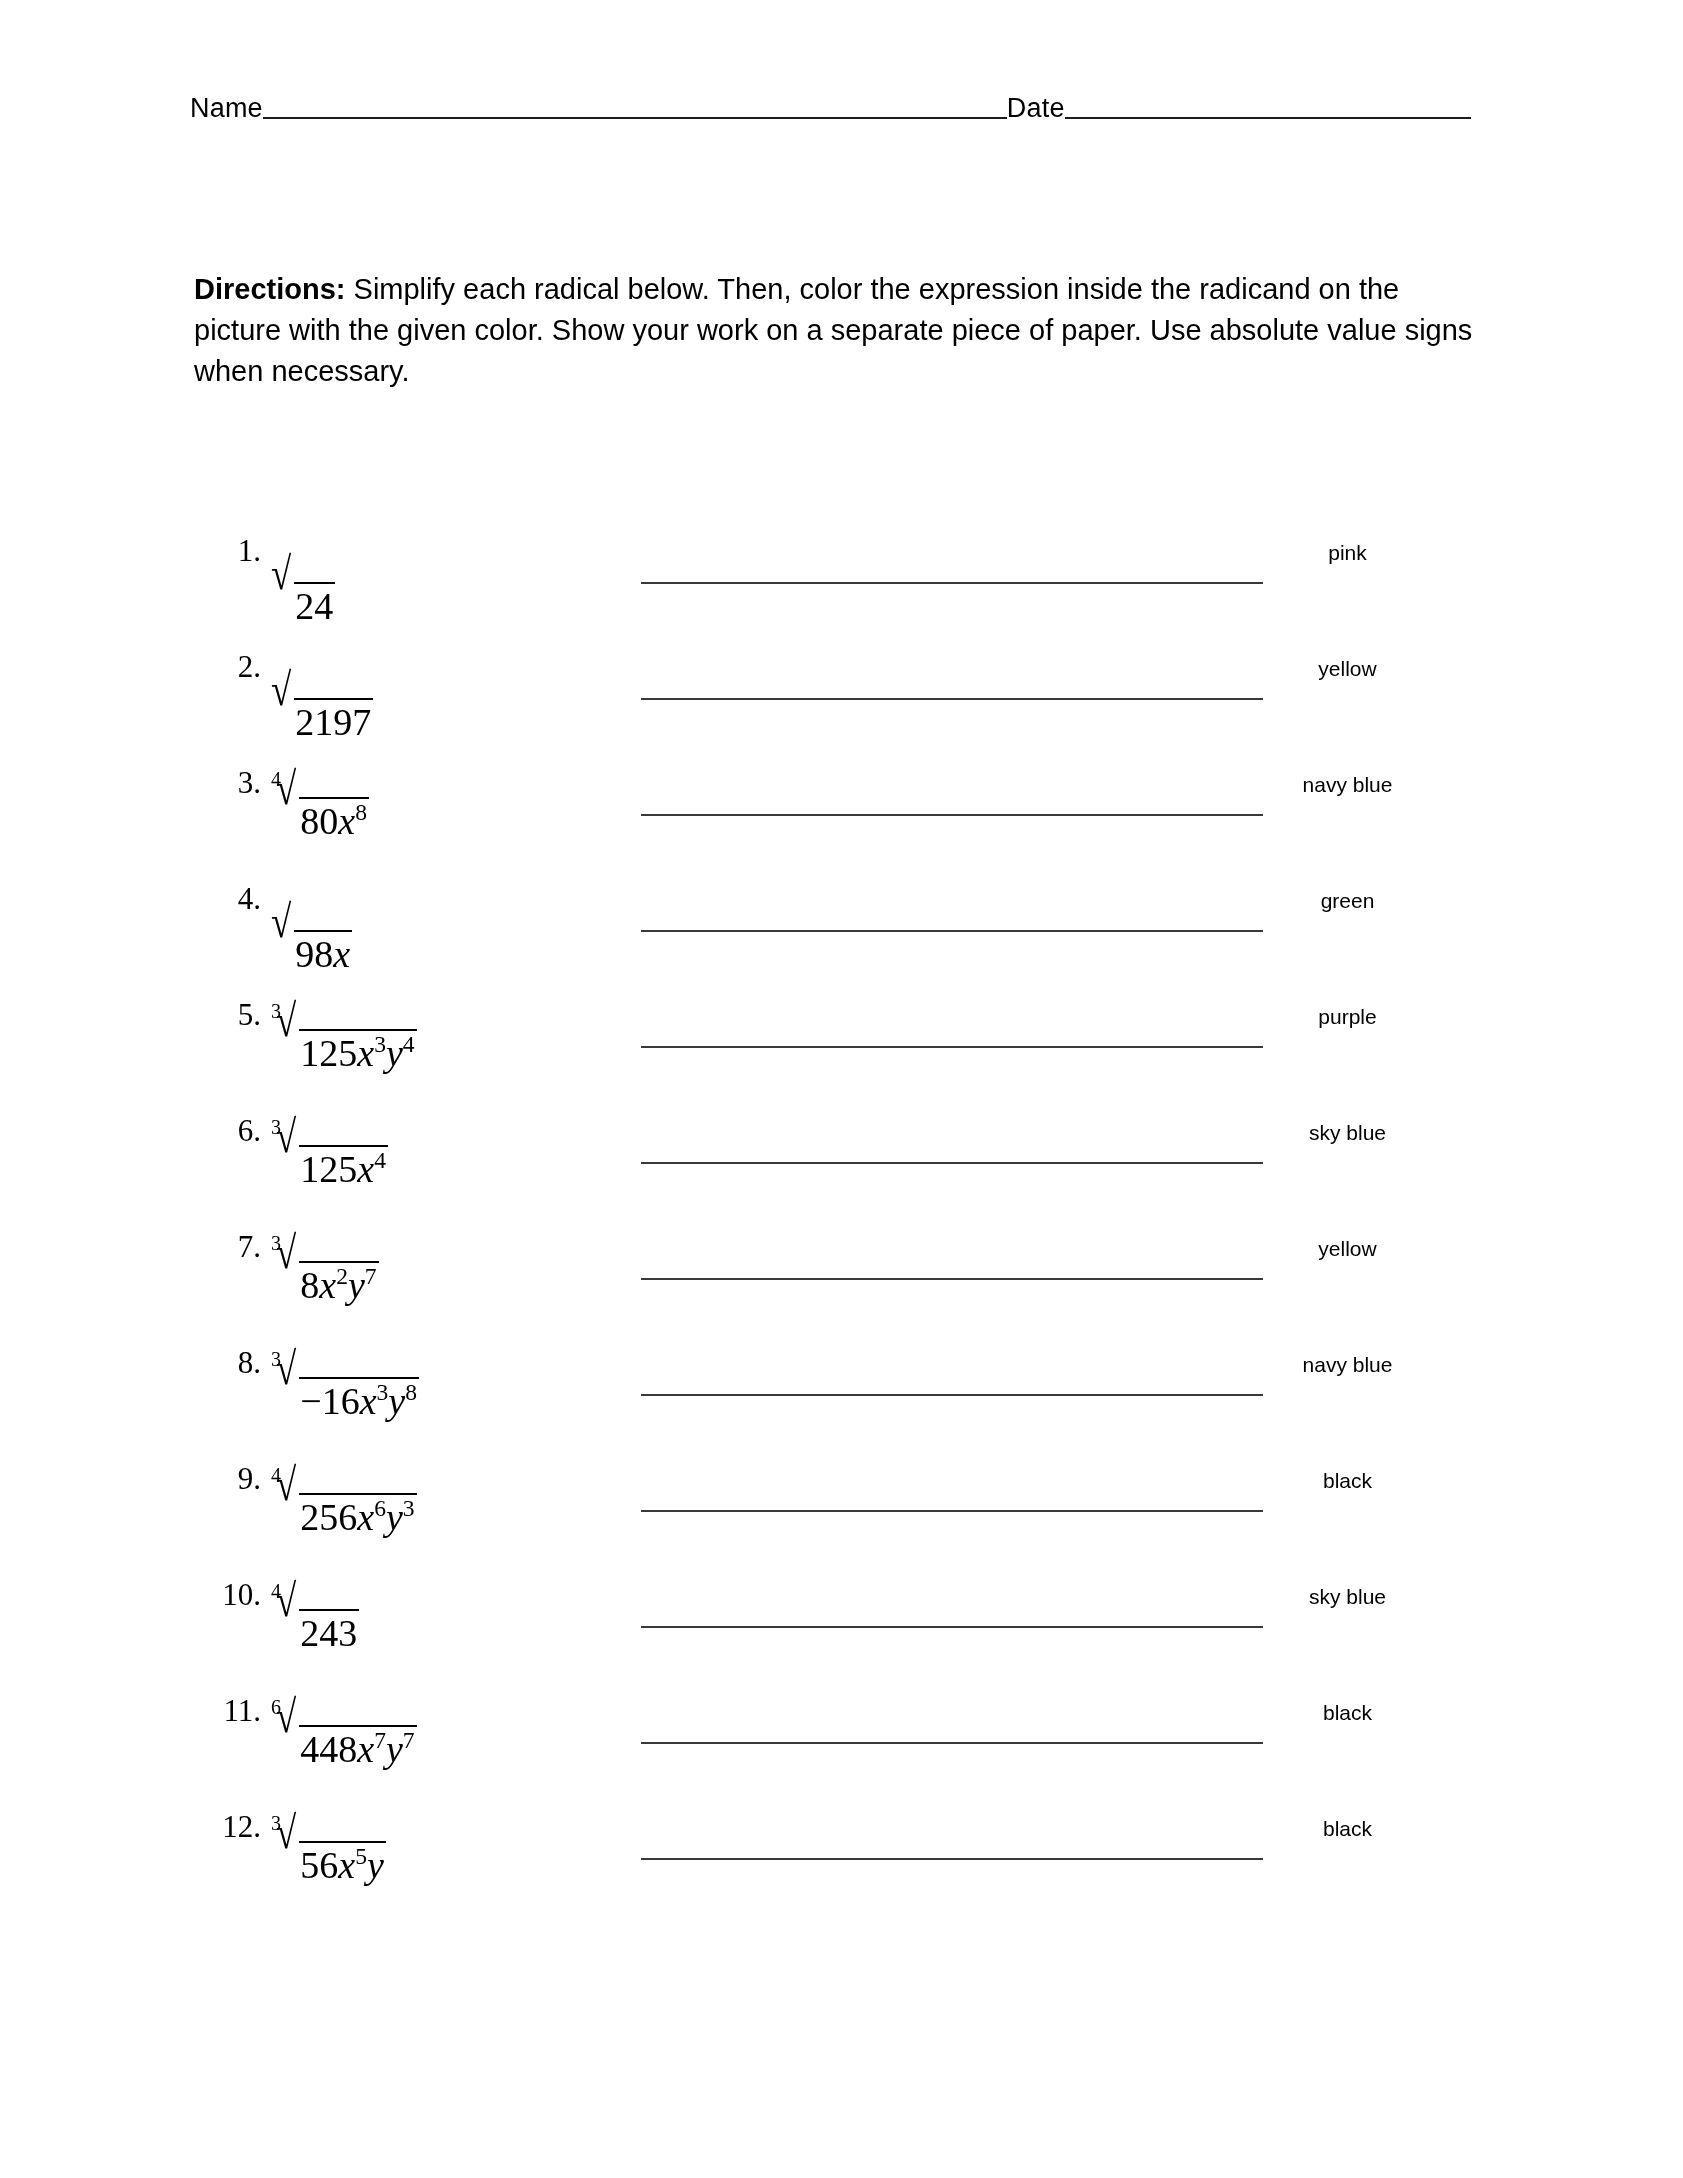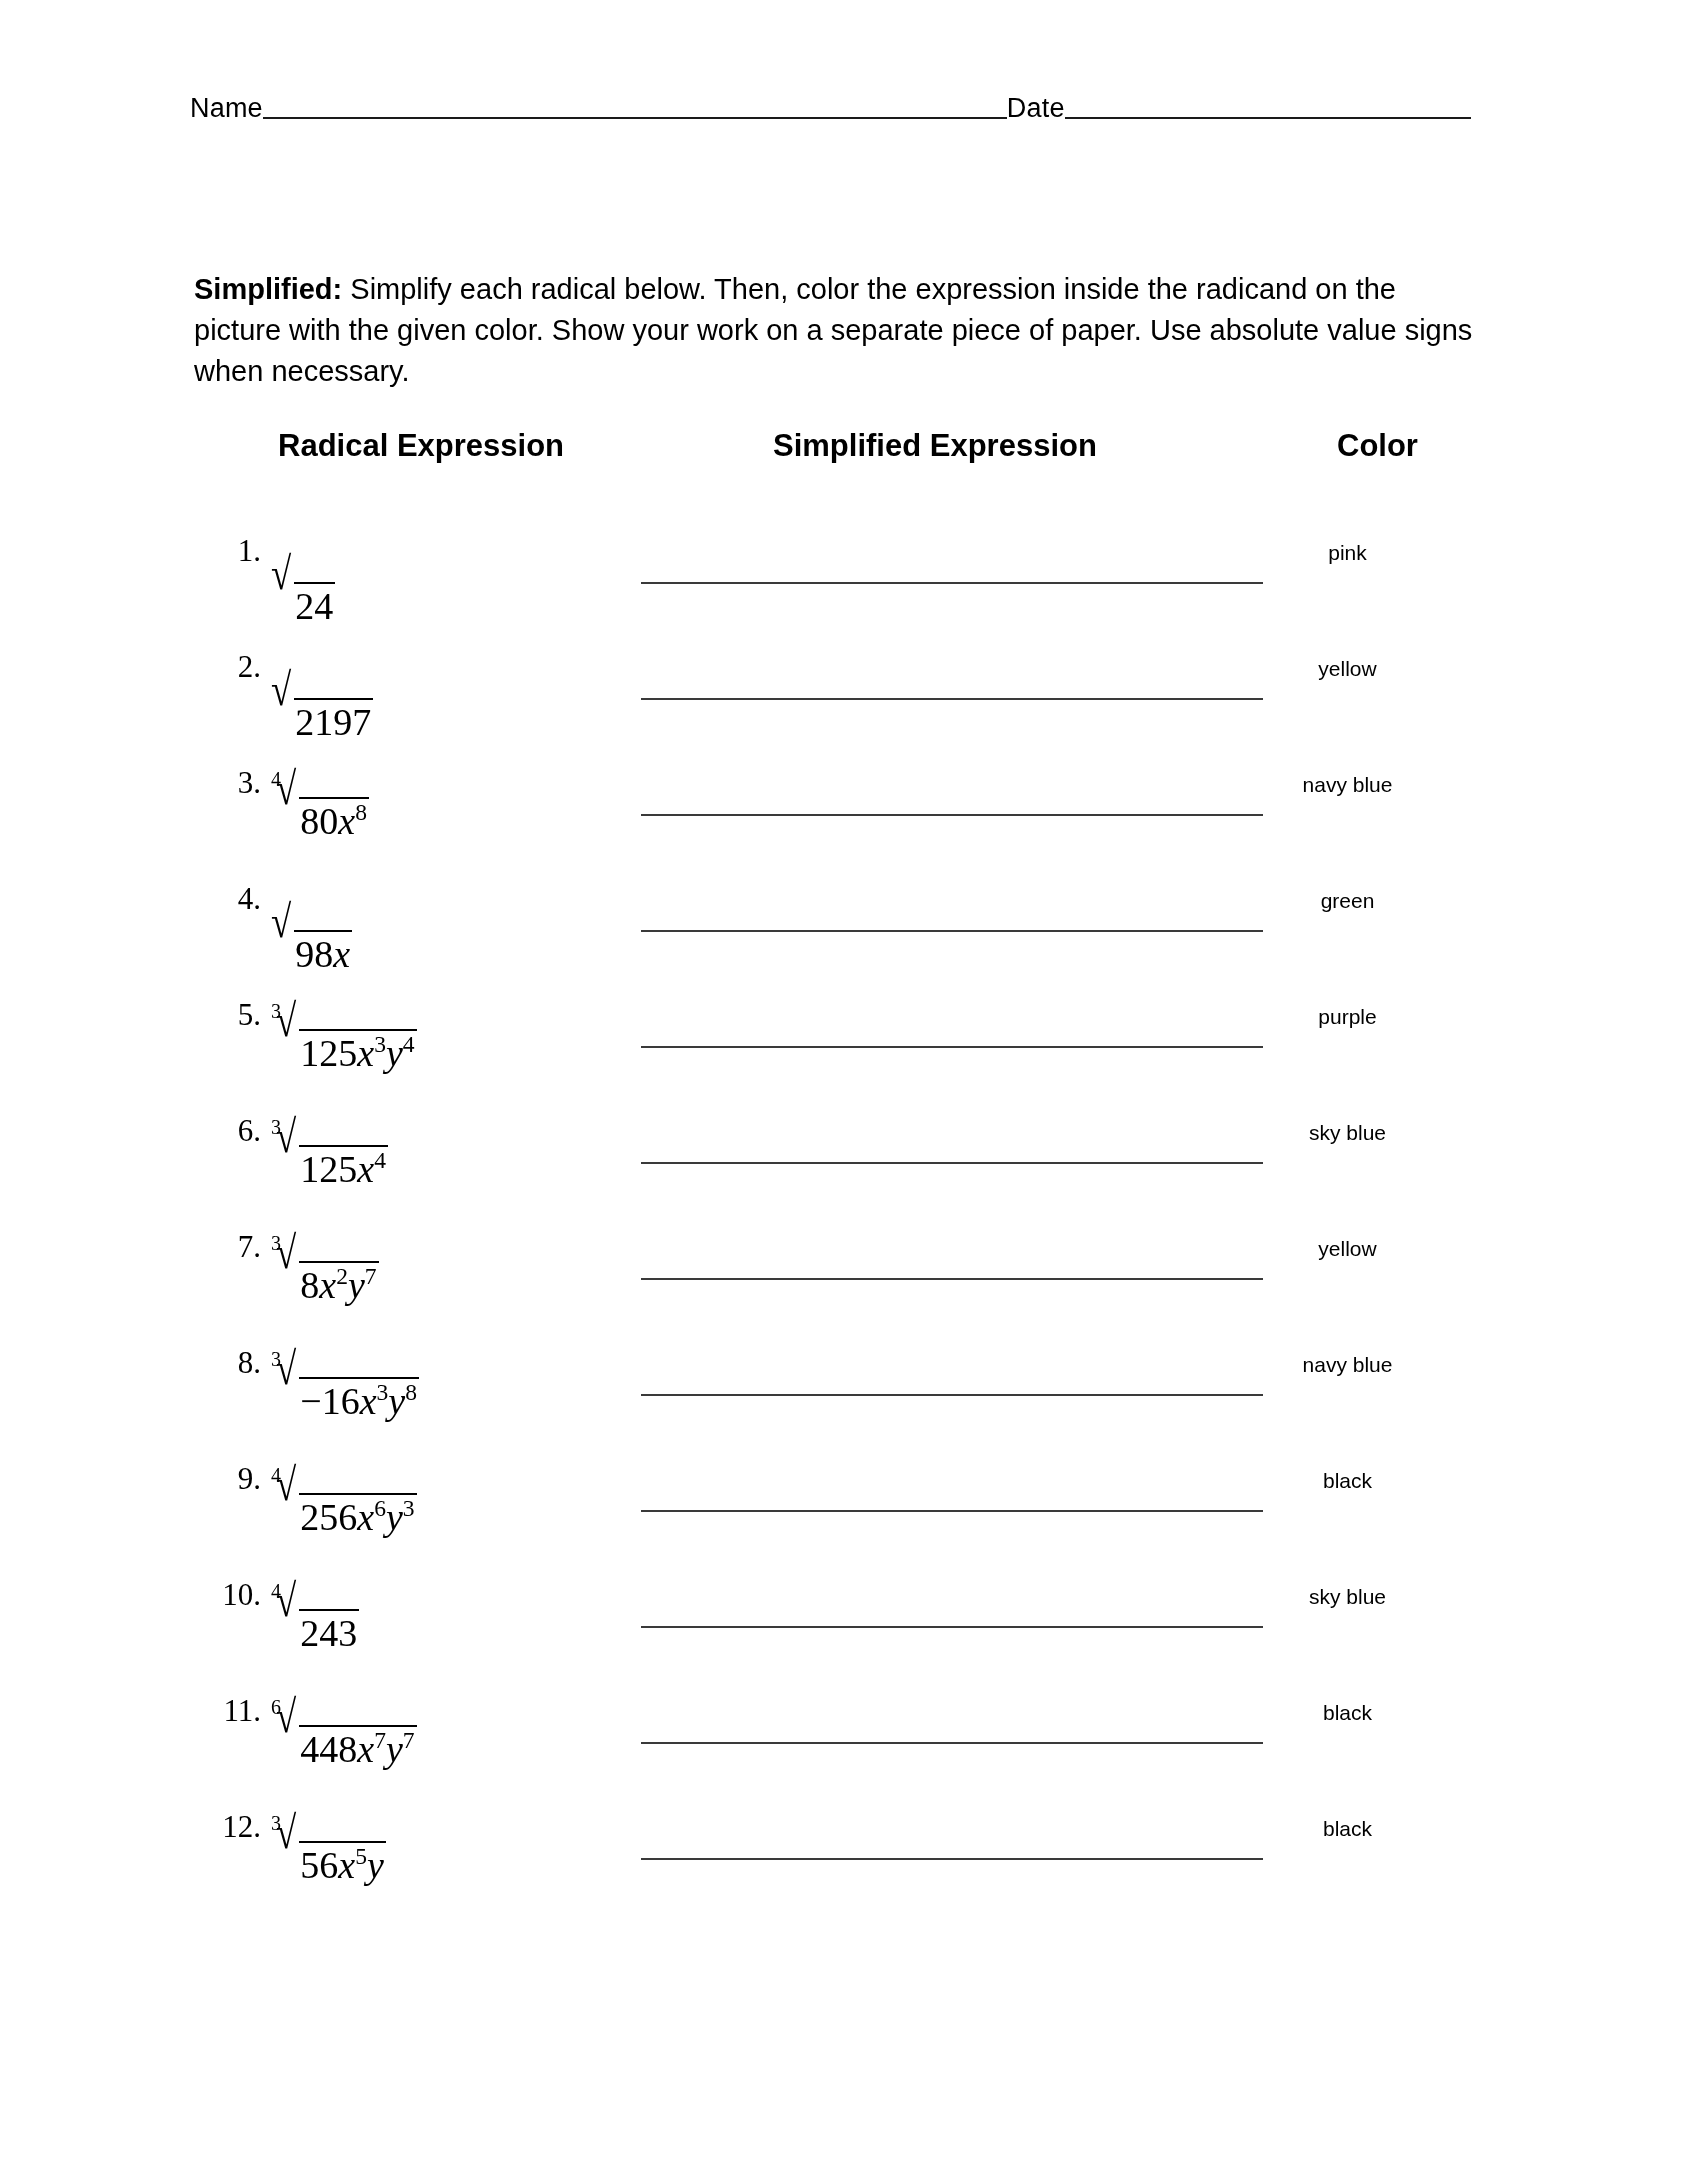--- a/index.html
+++ b/index.html
@@ -198,29 +198,24 @@
 
   <div class="nameline">
     <span class="lbl">Name</span>
     <span class="rule rule-name"></span>
     <span class="lbl">Date</span>
     <span class="rule rule-date"></span>
   </div>
 
 
   <div class="directions">
-    <b>Simplified:</b>
+    <b>Directions:</b>
     <span>Simplify each radical below.  Then, color the expression inside the radicand on the picture with the given color.  Show your work on a separate piece of paper.  Use absolute value signs when necessary.</span>
   </div>
 
-  <div class="colheads">
-    <span class="ch-radical">Radical Expression</span>
-    <span class="ch-simplified">Simplified Expression</span>
-    <span class="ch-color">Color</span>
-  </div>
 
   <div class="rows" id="rows">
       <div class="row">
         <div class="num">1.</div>
         <div class="expr"><span class="rad">
             <span class="idx empty"></span>
             <span class="sign">√</span>
             <span class="cand">24</span>
           </span></div>
         <div class="ansline"></div>

